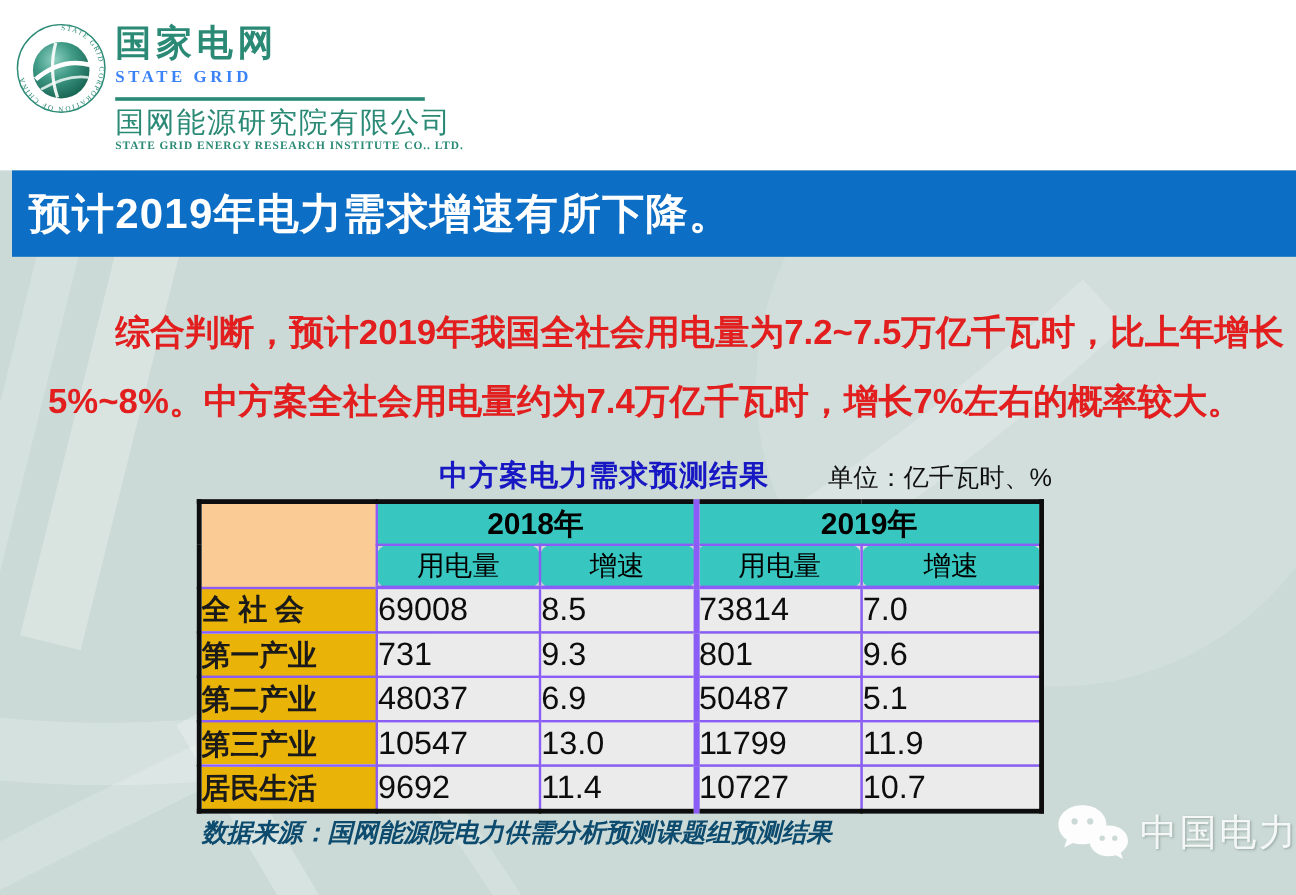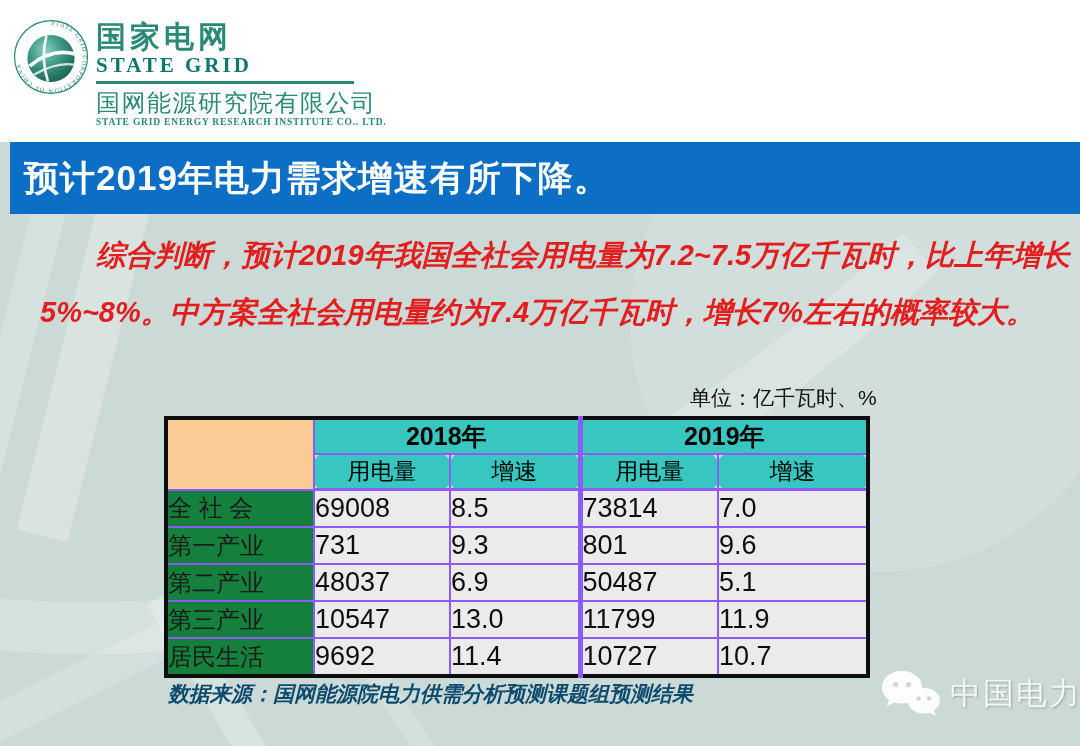--- a/index.html
+++ b/index.html
@@ -6,51 +6,51 @@
   .slide{
     position:relative;width:1080px;height:746px;background:#ffffff;
     overflow:hidden;font-family:"Liberation Sans","DejaVu Sans",sans-serif;
     margin:0 auto;
   }
   
   .hdr{position:absolute;left:0;top:0;width:1080px;height:142px;background:#ffffff;}
   .emblem{position:absolute;left:13px;top:19px;width:76px;height:76px;}
   .logo-txt{position:absolute;left:96px;top:20px;}
   .brand-cn{font-size:30px;font-weight:bold;color:#2a8a75;letter-spacing:4px;line-height:34px;}
-  .brand-en{font-family:"Liberation Serif","DejaVu Serif",serif;font-size:21px;font-weight:bold;
-            color:#0f766e;letter-spacing:3px;line-height:22px;}
+  .brand-en{font-family:"Liberation Serif","DejaVu Serif",serif;font-size:14px;font-weight:bold;
+            color:#3b82f6;letter-spacing:3px;line-height:22px;}
   .logo-rule{width:258px;height:3px;background:#2a8a75;margin:5px 0 5px 0;}
   .company-cn{font-size:24px;font-weight:normal;color:#2a8a75;letter-spacing:1.5px;line-height:27px;}
   .company-en{font-family:"Liberation Serif","DejaVu Serif",serif;font-size:9.5px;font-weight:bold;
               color:#2a8a75;letter-spacing:0.8px;line-height:13px;}
   
   .body{position:absolute;left:0;top:142px;width:1080px;height:604px;background:#cbdad6;}
   .swoosh{position:absolute;left:0;top:0;pointer-events:none;}
   .titlebar{
     position:absolute;left:10px;top:0;width:1070px;height:72px;background:#0c6ec4;
     display:flex;align-items:center;box-sizing:border-box;padding-left:14px;
   }
   .titlebar .ttl{font-size:35px;font-weight:bold;color:#ffffff;letter-spacing:1px;white-space:nowrap;}
-  .summary{position:absolute;left:40px;top:85px;width:1005px;color:#e21e1e;font-weight:bold;
-           font-size:29px;line-height:57px;font-style:italic;}
+  .summary{position:absolute;left:40px;top:108px;width:1005px;color:#e21e1e;font-weight:bold;
+           font-size:29px;line-height:57px;}
   .summary .l1{padding-left:56px;white-space:nowrap;}
   .summary .l2{white-space:nowrap;}
   .tbl-title{position:absolute;left:366px;top:238px;font-size:24px;font-weight:bold;color:#1717c3;
              letter-spacing:1px;white-space:nowrap;}
   .tbl-unit{position:absolute;left:690px;top:242px;font-size:21px;color:#101010;white-space:nowrap;}
   
   table.fc{position:absolute;left:164px;top:274px;border-collapse:collapse;table-layout:fixed;
            border:4px solid #0d0d0d;}
   table.fc th,table.fc td{border:2px solid #8b5cf6;vertical-align:middle;
            padding:0;overflow:hidden;}
   table.fc th{background:#38c7c0;color:#000;}
   tr.yrow th{height:33px;font-size:25px;font-weight:bold;}
   tr.srow th{height:33px;font-size:23px;font-weight:normal;border-bottom-width:3px;border-radius:10px;}
   td.corner{background:#fbcb96;border-right-width:5px;border-bottom-width:3px;}
-  td.rlabel{background:#15803d;border-right-width:5px;font-size:24px;color:#1a1a1a;height:35px;}
+  td.rlabel{background:#eab308;border-right-width:5px;font-size:24px;color:#1a1a1a;height:35px;font-weight:bold;}
   td.val{background:#ebebeb;font-size:27px;color:#0d0d0d;height:35px;}
   .thickL{border-left-width:5px !important;}
   
   .source{position:absolute;left:168px;top:538px;font-family:"Liberation Serif","DejaVu Serif",serif;
           font-style:italic;font-weight:bold;font-size:21px;color:#0c4a6e;white-space:nowrap;}
   .watermark{position:absolute;left:878px;top:524px;display:flex;align-items:center;gap:8px;}
   .watermark .wm-label{font-size:31px;color:rgba(250,252,251,0.92);letter-spacing:2px;
           text-shadow:1px 1px 2px rgba(110,125,120,0.55);white-space:nowrap;}
 </style>
 </head>
@@ -105,20 +105,21 @@
 
     <div class="titlebar">
       <span class="ttl">预计2019年电力需求增速有所下降。</span>
     </div>
 
     <div class="summary">
       <div class="l1">综合判断，预计2019年我国全社会用电量为7.2~7.5万亿千瓦时，比上年增长</div>
       <div class="l2">5%~8%。中方案全社会用电量约为7.4万亿千瓦时，增长7%左右的概率较大。</div>
     </div>
 
+    <div class="tbl-title">中方案电力需求预测结果</div>
     <div class="tbl-unit">单位：亿千瓦时、%</div>
 
     <table class="fc">
       <colgroup>
         <col style="width:148px">
           <col style="width:136px">
           <col style="width:130px">
         <col style="width:138px">
           <col style="width:150px">
       </colgroup>

